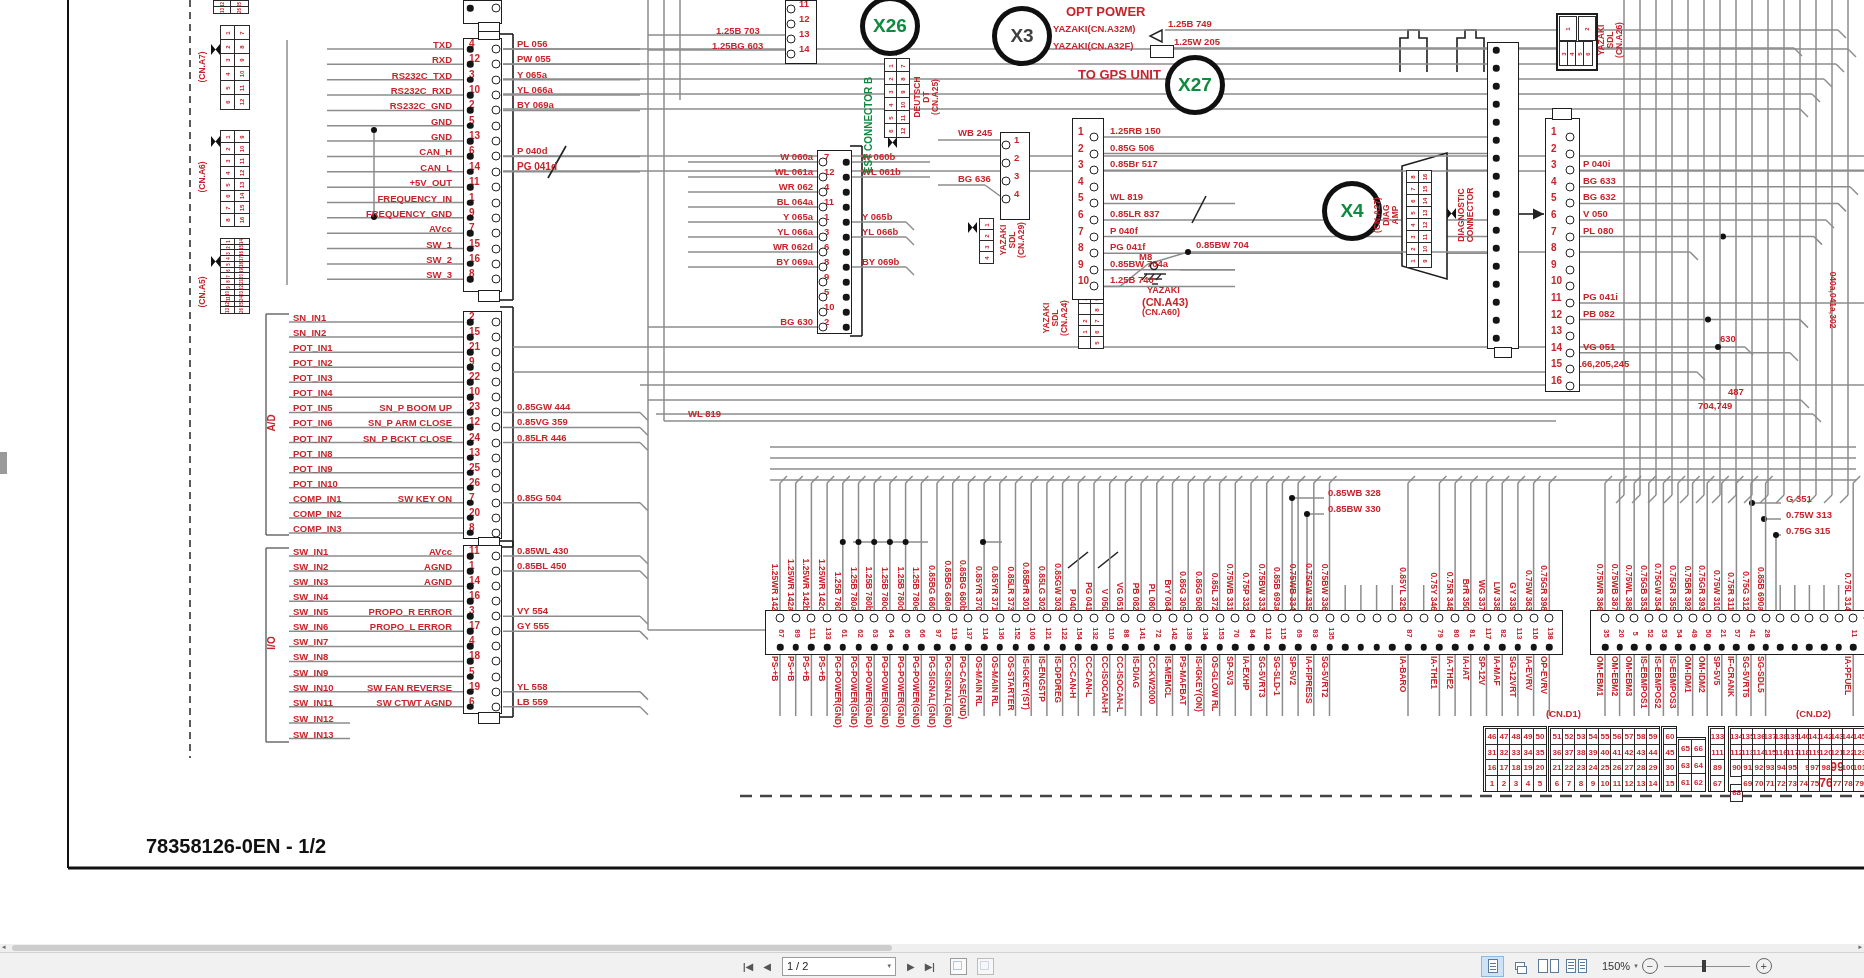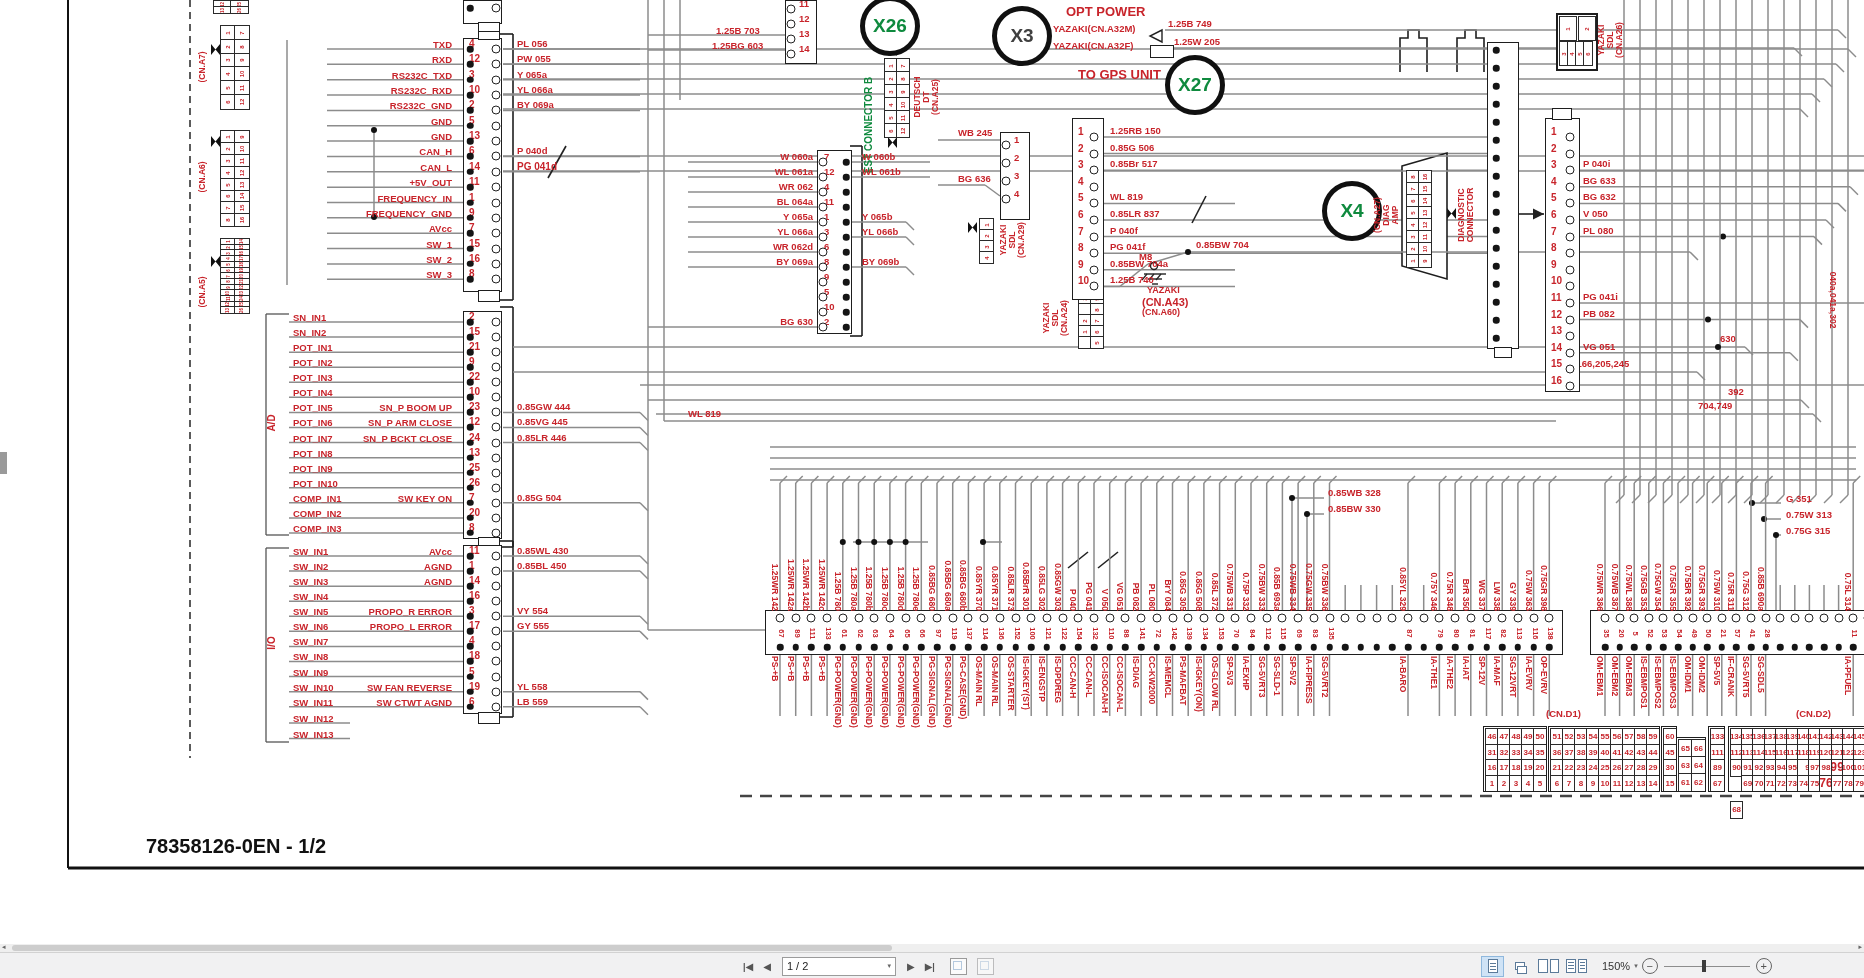--- a/index.html
+++ b/index.html
@@ -535,21 +535,21 @@
       <div class="lbl" style="font-size: 9.5px; color: rgb(200, 36, 43); left: 958px; top: 128px;">WB 245</div>
       <div class="lbl" style="font-size: 9.5px; color: rgb(200, 36, 43); left: 958px; top: 174px;">BG 636</div>
       <div class="lbl" style="font-size: 9.5px; color: rgb(200, 36, 43); left: 1139px; top: 252px;">M8</div>
       <div class="lbl" style="font-size: 9px; color: rgb(200, 36, 43); left: 1147px; top: 286px;">YAZAKI</div>
       <div class="lbl" style="font-size: 11px; color: rgb(200, 36, 43); left: 1142px; top: 297px;">(CN.A43)</div>
       <div class="lbl" style="font-size: 9px; color: rgb(200, 36, 43); left: 1142px; top: 308px;">(CN.A60)</div>
       <div class="lbl" style="font-size: 9.5px; color: rgb(200, 36, 43); left: 1196px; top: 240px;">0.85BW 704</div>
       <div class="lbl" style="font-size: 9.5px; color: rgb(200, 36, 43); left: 688px; top: 409px;">WL 819</div>
       <div class="lbl" style="font-size: 9.5px; color: rgb(200, 36, 43); left: 1720px; top: 334px;">630</div>
       <div class="lbl" style="font-size: 9.5px; color: rgb(200, 36, 43); left: 1558px; top: 359px;">150,166,205,245</div>
-      <div class="lbl" style="font-size: 9.5px; color: rgb(200, 36, 43); left: 1728px; top: 387px;">392</div>
+      <div class="lbl" style="font-size: 9.5px; color: rgb(200, 36, 43); left: 1728px; top: 387px;">487</div>
       <div class="lbl" style="font-size: 9.5px; color: rgb(200, 36, 43); left: 1698px; top: 401px;">704,749</div>
       <div class="lbl" style="font-size: 9.5px; color: rgb(200, 36, 43); left: 1328px; top: 488px;">0.85WB 328</div>
       <div class="lbl" style="font-size: 9.5px; color: rgb(200, 36, 43); left: 1328px; top: 504px;">0.85BW 330</div>
       <div class="lbl" style="font-size: 9.5px; color: rgb(200, 36, 43); left: 1786px; top: 494px;">G 351</div>
       <div class="lbl" style="font-size: 9.5px; color: rgb(200, 36, 43); left: 1786px; top: 510px;">0.75W 313</div>
       <div class="lbl" style="font-size: 9.5px; color: rgb(200, 36, 43); left: 1786px; top: 526px;">0.75G 315</div>
       <div class="lbl" style="font-size: 9.5px; color: rgb(200, 36, 43); left: 1546px; top: 709px;">(CN.D1)</div>
       <div class="lbl" style="font-size: 9.5px; color: rgb(200, 36, 43); left: 1796px; top: 709px;">(CN.D2)</div>
       <div class="lbl" style="font-size: 9.5px; color: rgb(200, 36, 43); left: 716px; top: 26px;">1.25B 703</div>
       <div class="lbl" style="font-size: 9.5px; color: rgb(200, 36, 43); left: 712px; top: 41px;">1.25BG 603</div>
@@ -670,21 +670,21 @@
       <div class="lbl" style="font-size: 9.5px; color: rgb(200, 36, 43); right: 1412px; top: 403.42px;">SN_P BOOM UP</div>
       <div class="lbl" style="font-size: 10px; color: rgb(200, 36, 43); left: 469px; top: 402.42px;">23</div>
       <div class="pin-d" style="left: 470px; top: 412.42px;"></div>
       <div class="pin-c" style="left: 496px; top: 412.42px;"></div>
       <div class="lbl" style="font-size: 9.5px; color: rgb(200, 36, 43); left: 517px; top: 402.42px;">0.85GW 444</div>
       <div class="lbl" style="font-size: 9.5px; color: rgb(200, 36, 43); left: 293px; top: 418.49px;">POT_IN6</div>
       <div class="lbl" style="font-size: 9.5px; color: rgb(200, 36, 43); right: 1412px; top: 418.49px;">SN_P ARM CLOSE</div>
       <div class="lbl" style="font-size: 10px; color: rgb(200, 36, 43); left: 469px; top: 417.49px;">12</div>
       <div class="pin-d" style="left: 470px; top: 427.49px;"></div>
       <div class="pin-c" style="left: 496px; top: 427.49px;"></div>
-      <div class="lbl" style="font-size: 9.5px; color: rgb(200, 36, 43); left: 517px; top: 417.49px;">0.85VG 445</div>
+      <div class="lbl" style="font-size: 9.5px; color: rgb(200, 36, 43); left: 517px; top: 417.49px;">0.85VG 359</div>
       <div class="lbl" style="font-size: 9.5px; color: rgb(200, 36, 43); left: 293px; top: 433.56px;">POT_IN7</div>
       <div class="lbl" style="font-size: 9.5px; color: rgb(200, 36, 43); right: 1412px; top: 433.56px;">SN_P BCKT CLOSE</div>
       <div class="lbl" style="font-size: 10px; color: rgb(200, 36, 43); left: 469px; top: 432.56px;">24</div>
       <div class="pin-d" style="left: 470px; top: 442.56px;"></div>
       <div class="pin-c" style="left: 496px; top: 442.56px;"></div>
       <div class="lbl" style="font-size: 9.5px; color: rgb(200, 36, 43); left: 517px; top: 432.56px;">0.85LR 446</div>
       <div class="lbl" style="font-size: 9.5px; color: rgb(200, 36, 43); left: 293px; top: 448.63px;">POT_IN8</div>
       <div class="lbl" style="font-size: 10px; color: rgb(200, 36, 43); left: 469px; top: 447.63px;">13</div>
       <div class="pin-d" style="left: 470px; top: 457.63px;"></div>
       <div class="pin-c" style="left: 496px; top: 457.63px;"></div>
@@ -1938,21 +1938,21 @@
       </div>
       <div class="gridcell" style="left: 1830.53px; top: 759px; width: 11.17px; height: 15.5px;">
         <span style="transform: none; font-size: 12px; color: rgb(200, 36, 43); font-family: Liberation Mono, monospace;">99</span>
       </div>
       <div class="gridcell" style="left: 1841.7px; top: 759px; width: 11.17px; height: 15.5px;">
         <span style="transform: none; font-size: 8px; color: rgb(200, 36, 43);">100</span>
       </div>
       <div class="gridcell" style="left: 1852.87px; top: 759px; width: 11.17px; height: 15.5px;">
         <span style="transform: none; font-size: 8px; color: rgb(200, 36, 43);">101</span>
       </div>
-      <div class="gridcell" style="left: 1730px; top: 801px; width: 11.17px; height: 15.5px;">
+      <div class="gridcell" style="left: 1730px; top: 784px; width: 11.17px; height: 15.5px;">
         <span style="transform: none; font-size: 8px; color: rgb(200, 36, 43);">68</span>
       </div>
       <div class="gridcell" style="left: 1741.17px; top: 774.5px; width: 11.17px; height: 15.5px;">
         <span style="transform: none; font-size: 8px; color: rgb(200, 36, 43);">69</span>
       </div>
       <div class="gridcell" style="left: 1752.34px; top: 774.5px; width: 11.17px; height: 15.5px;">
         <span style="transform: none; font-size: 8px; color: rgb(200, 36, 43);">70</span>
       </div>
       <div class="gridcell" style="left: 1763.51px; top: 774.5px; width: 11.17px; height: 15.5px;">
         <span style="transform: none; font-size: 8px; color: rgb(200, 36, 43);">71</span>

